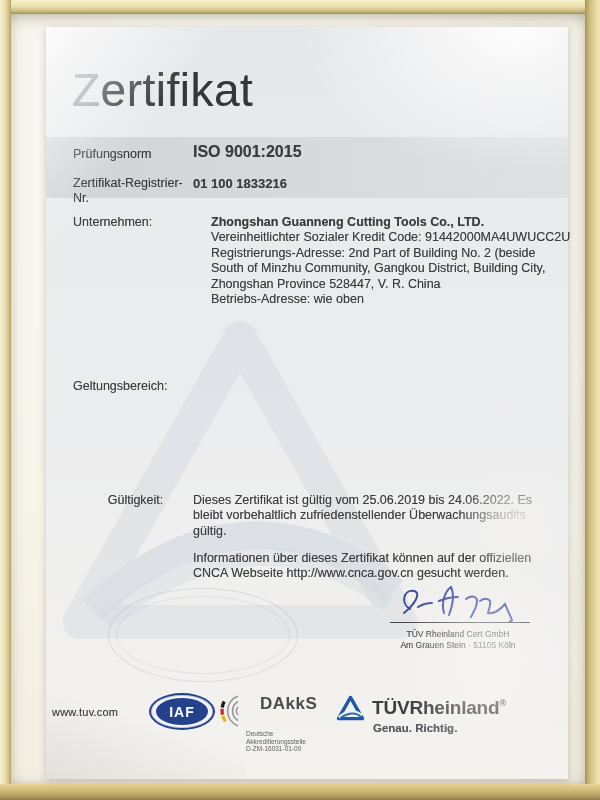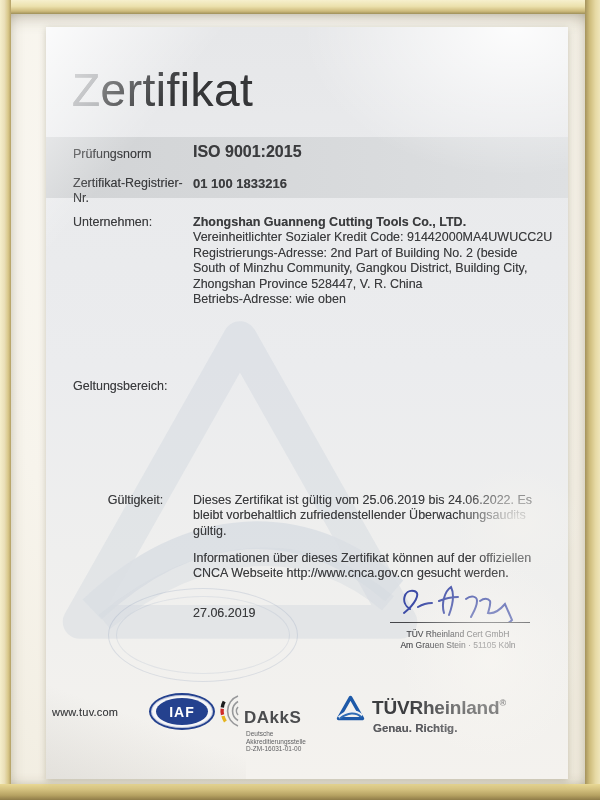--- a/index.html
+++ b/index.html
@@ -52,21 +52,21 @@
   .lbl{left:73px;width:125px;}
   .val{left:193px;width:360px;}
   .bold{font-weight:bold;}
 
   .row1-lbl{top:147px;}
   .row1-val{top:143px;font-size:16px;line-height:18px;}
   .row2-lbl{top:176px;}
   .row2-val{top:176px;font-size:13px;}
 
   .company-lbl{top:215px;}
-  .company-block{top:215px;}
+  .company-block{top:215px;margin-left:18px;}
   .scope-lbl{top:379px;}
   .scope-val{top:359px;}
   .audit{top:429px;width:352px;}
   .valid-lbl{top:493px;text-align:center;}
   .valid-txt{top:493px;width:356px;}
   .info{top:551px;width:362px;}
   .date{top:606px;}
 
   .sig-svg{left:388px;top:583px;z-index:3;}
   .sig-line{position:absolute;left:390px;top:622px;width:140px;border-bottom:1.4px solid #45464a;z-index:3;}
@@ -74,21 +74,21 @@
           text-align:center;color:#45464a;}
 
   
   .website{left:52px;top:705px;font-size:11px;letter-spacing:.2px;}
   .iaf{position:absolute;left:149px;top:693px;width:66px;height:37px;z-index:3;}
   .iaf-outer{position:absolute;inset:0;border-radius:50%;border:2px solid #24418e;background:#f6f6f8;
     box-shadow:inset 0 0 0 1px rgba(36,65,142,.25);}
   .iaf-inner{position:absolute;inset:5px 7px;border-radius:50%;background:#24418e;color:#fff;
     font-weight:bold;font-size:14px;display:flex;align-items:center;justify-content:center;letter-spacing:1px;}
   .dakks{position:absolute;left:216px;top:694px;z-index:3;}
-  .dakks-head{display:flex;align-items:flex-end;}
+  .dakks-head{display:flex;align-items:flex-start;gap:16px;}
   .dakks-name{font-size:17px;font-weight:bold;color:#4b4c4e;letter-spacing:.5px;margin-left:2px;}
   .dakks-sub{margin-left:30px;margin-top:2px;font-size:6.5px;line-height:7.5px;color:#5e5f61;}
   .tri{position:absolute;left:336px;top:695px;z-index:3;}
   .brand{position:absolute;left:372px;top:697px;font-size:19px;font-weight:bold;color:#3d3e40;
     letter-spacing:-.2px;z-index:3;}
   .brand sup{font-size:9px;vertical-align:8px;}
   .tagline{left:373px;top:721px;font-size:11.5px;font-weight:bold;color:#595a5e;}
 
   
   .glare{position:absolute;z-index:5;pointer-events:none;}
@@ -142,21 +142,20 @@
   </div>
 
   <div class="txt lbl scope-lbl">Geltungsbereich:</div>
 
 
   <div class="txt lbl valid-lbl">Gültigkeit:</div>
   <div class="txt val valid-txt">Dieses Zertifikat ist gültig vom 25.06.2019 bis 24.06.2022. Es bleibt vorbehaltlich zufriedenstellender Überwachungsaudits gültig.</div>
 
   <div class="txt val info">Informationen über dieses Zertifikat können auf der offiziellen CNCA Webseite http://www.cnca.gov.cn gesucht werden.</div>
 
-  <div class="txt val date">27.06.2019</div>
   <svg class="sig-svg layer" width="150" height="40" viewBox="0 0 150 40">
     <path d="M22 26 C 12 20 16 6 26 8 C 34 10 26 22 16 30 M30 24 c 5 -3 10 -4 14 -4
              M56 30 c -3 -10 1 -22 7 -26 c 4 8 1 20 -2 28 m -10 -14 c 7 -3 14 -4 19 -4
              M78 16 c 5 -4 11 -3 11 2 c 0 6 -4 12 -6 16 m 9 -16 c 4 -3 8 -3 10 0 c 1 3 -1 8 -2 12
              c 5 1 11 -2 17 -9 l 7 16 c -8 8 -22 10 -28 3" fill="none" stroke="#3c4ba6" stroke-width="2" stroke-linecap="round"></path>
   </svg>
   <div class="sig-line"></div>
   <div class="txt issuer">
     <div>TÜV Rheinland Cert GmbH</div>
     <div>Am Grauen Stein · 51105 Köln</div>

